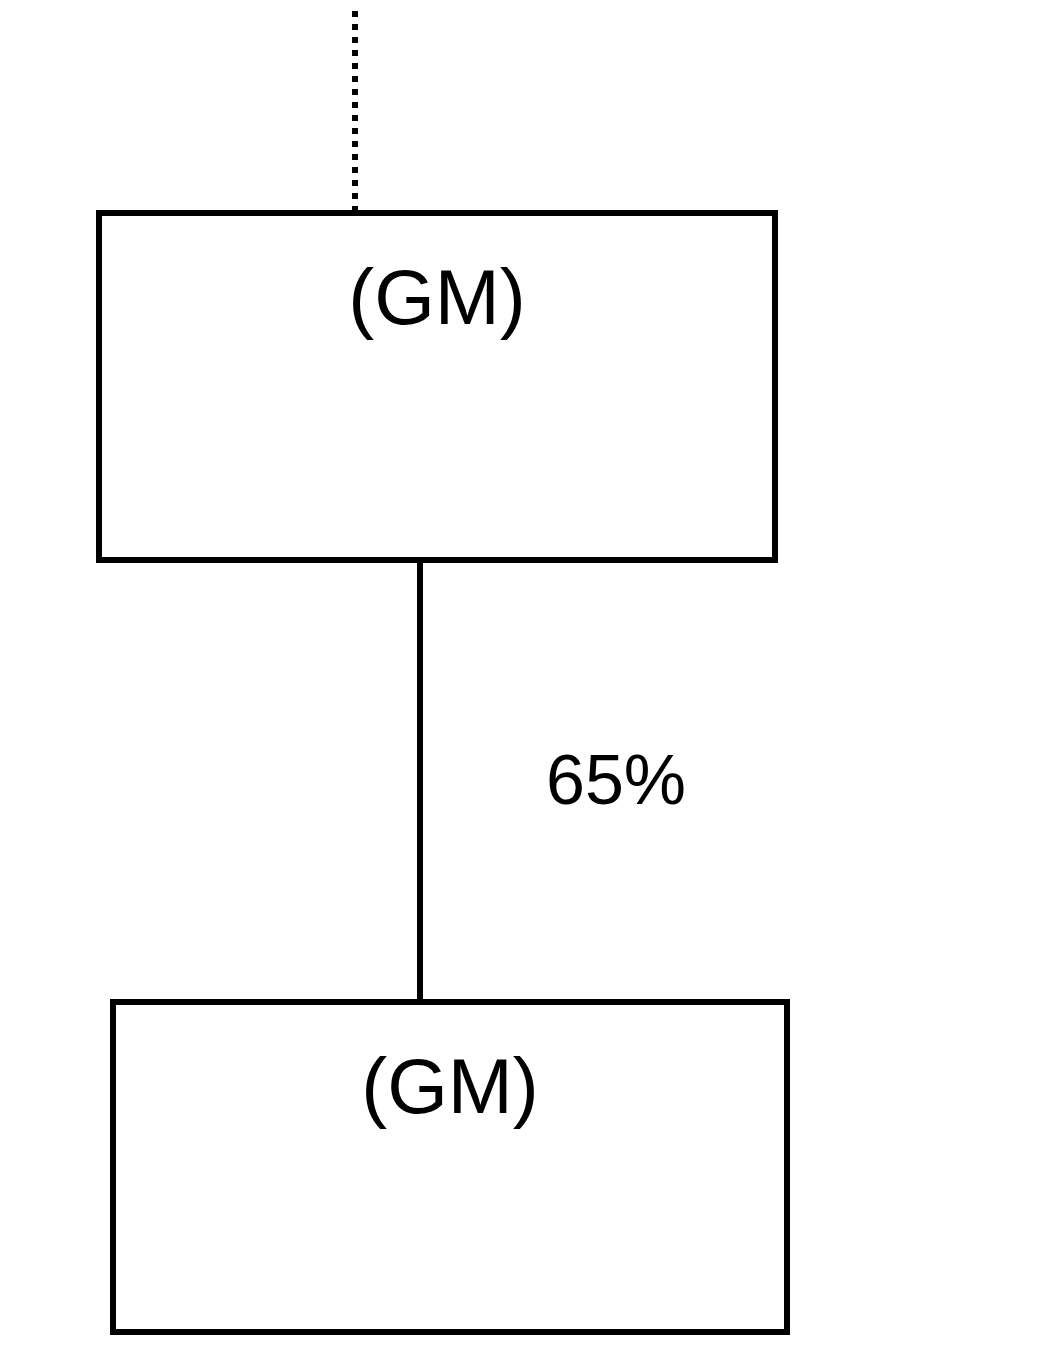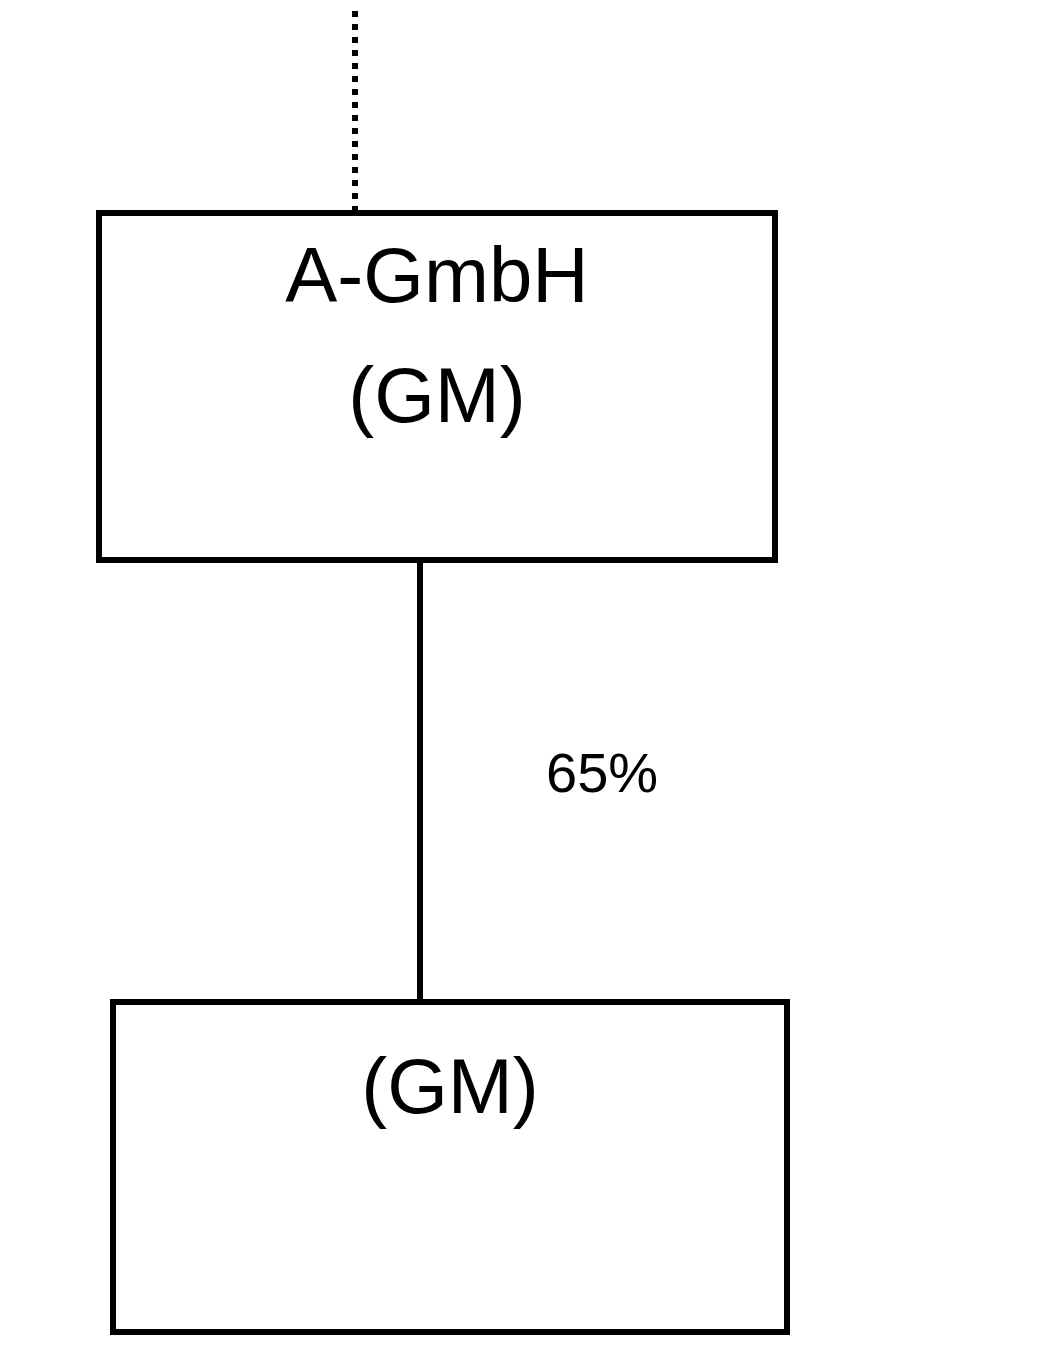--- a/index.html
+++ b/index.html
@@ -89,40 +89,39 @@
 
   #connector-parent {
     left: 352px;
     top: 11px;
     height: 201px;
   }
 
   
   .edge-label {
     position: absolute;
-    font-size: 56px;
+    font-size: 70px;
     line-height: 1;
     white-space: nowrap;
     text-align: right;
   }
 
   #label-share-a-b {
     left: 546px;
     top: 745px;
   }
 </style>
 </head>
 <body>
 
 <div id="diagram-canvas">
 
   <div class="connector-dotted" id="connector-parent"></div>
 
   <div class="entity-box" id="box-a">
-    <span class="entity-name">A-GmbH</span>
     <span class="entity-qualifier">(GM)</span>
   </div>
 
   <div class="connector-solid" id="connector-a-b"></div>
 
   <div class="edge-label" id="label-share-a-b">65%</div>
 
   <div class="entity-box" id="box-b">
     <span class="entity-qualifier">(GM)</span>
   </div>

